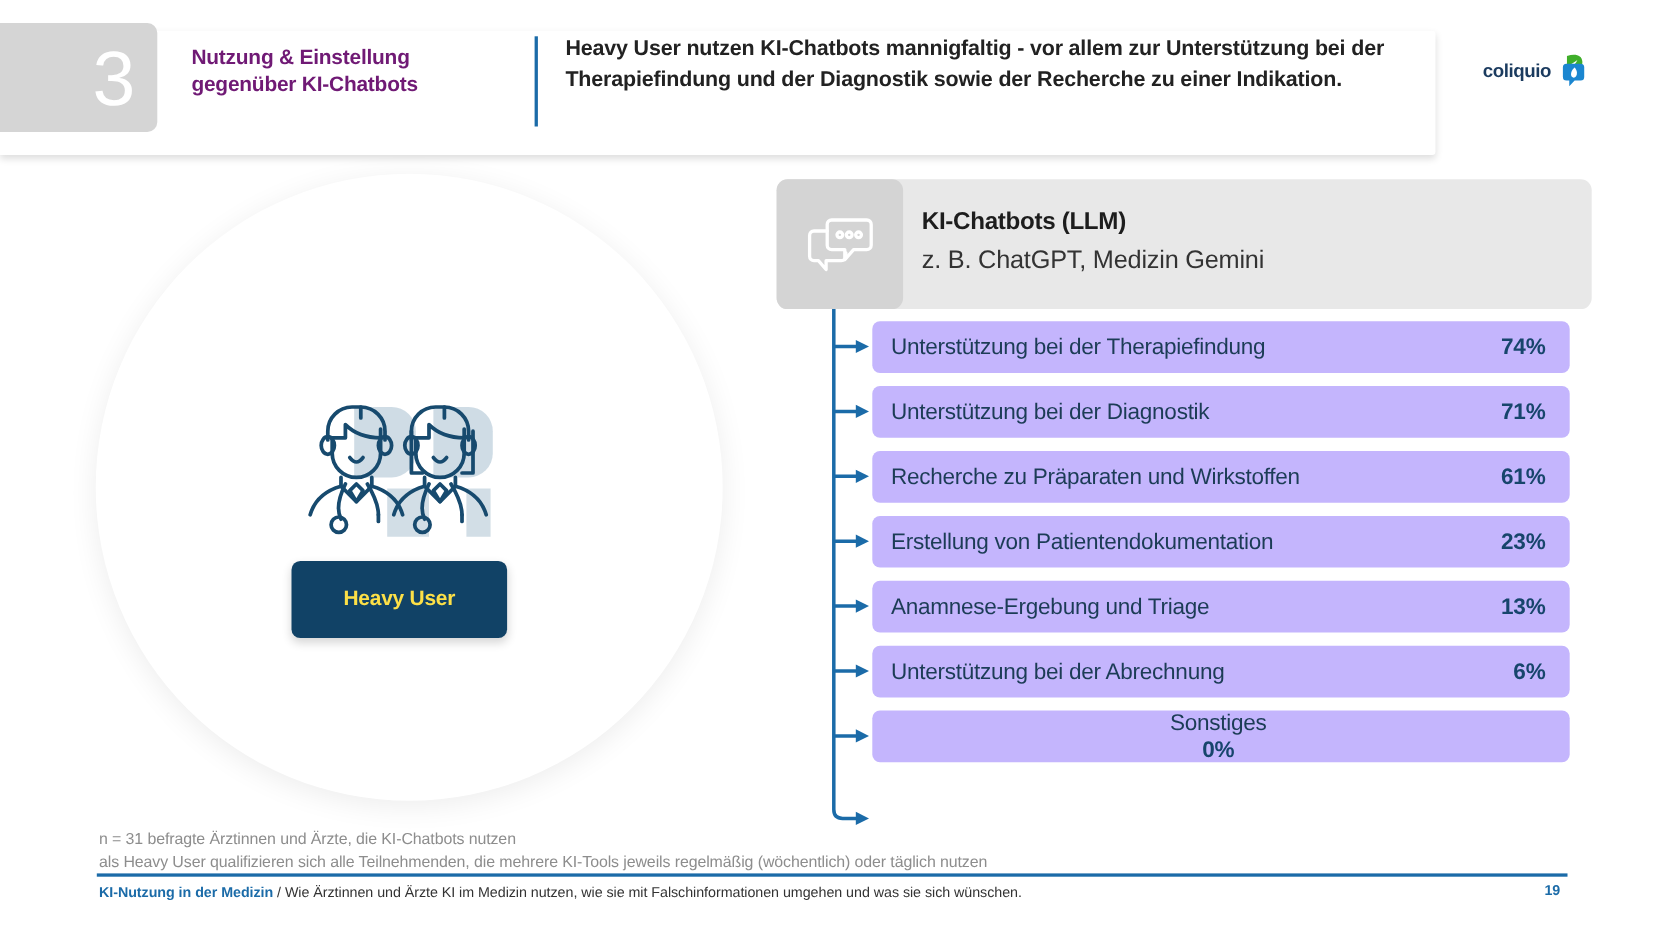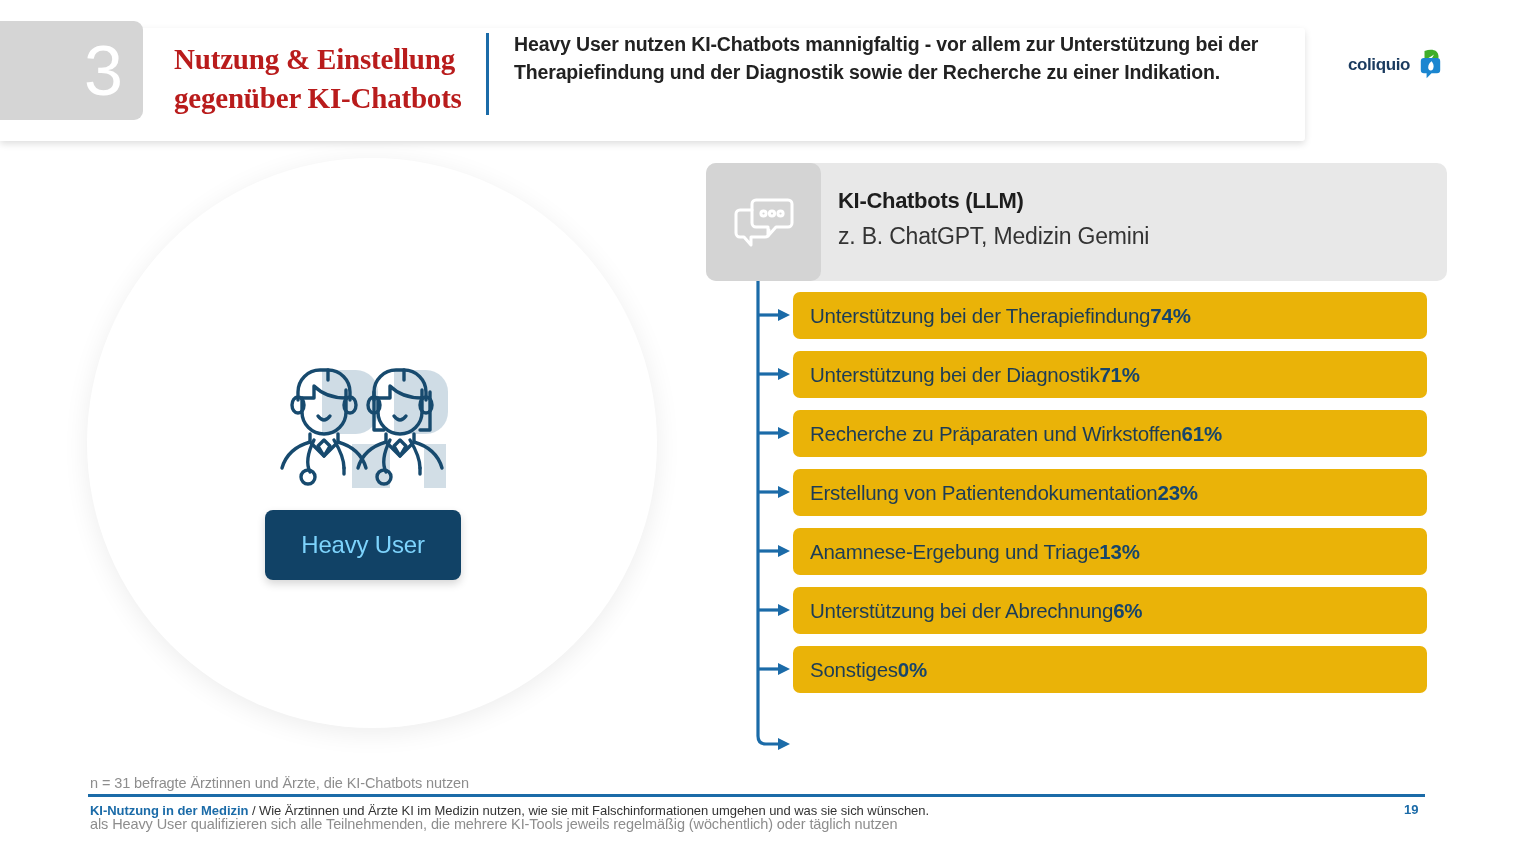--- a/index.html
+++ b/index.html
@@ -52,26 +52,25 @@
     font-weight: 400;
     line-height: 1;
     letter-spacing: -1px;
     font-family: "Liberation Sans", sans-serif;
   }
 
   #chapter-title {
     position: absolute;
     left: 174px; top: 40px;
     width: 290px;
-    color: #b91c1c;
-    font-size: 29px;
+    color: #701a75;
+    font-size: 19px;
     font-weight: bold;
     line-height: 1.33;
     letter-spacing: -0.2px;
-    font-family: Liberation Serif, serif;
   }
 
   #header-divider {
     position: absolute;
     left: 486px; top: 33px;
     width: 3px; height: 82px;
     background: #1b6ba8;
   }
 
   #header-statement {
@@ -127,23 +126,23 @@
     left: 265px; top: 510px;
     width: 196px; height: 70px;
     background: #114266;
     border-radius: 8px;
     display: flex;
     align-items: center;
     justify-content: center;
     box-shadow: 0 4px 9px rgba(0,0,0,0.16);
   }
   #heavy-user-label {
-    color: #7dd3fc;
-    font-size: 24px;
-    font-weight: normal;
+    color: #fde047;
+    font-size: 19px;
+    font-weight: bold;
     letter-spacing: -0.2px;
   }
 
   
   #tool-card {
     position: absolute;
     left: 706px; top: 163px;
     width: 741px; height: 118px;
     background: #e8e8e8;
     border-radius: 10px;
@@ -191,28 +190,29 @@
   
   #rows {
     position: absolute;
     left: 793px; top: 292px;
     width: 634px;
   }
   .row {
     position: relative;
     width: 634px;
     height: 47px;
-    background: #eab308;
+    background: #c4b5fd;
     border-radius: 7px;
     margin-bottom: 12px;
     display: flex;
     align-items: center;
+    justify-content: space-between;
     padding: 0 22px 0 17px;
   }
-  .row:last-child { margin-bottom: 0; }
+  .row:last-child { margin-bottom: 0; flex-direction: column; }
   .row-label {
     color: #1c3c56;
     font-size: 20.5px;
     font-weight: 400;
     letter-spacing: -0.25px;
     white-space: nowrap;
   }
   .row-value {
     color: #17456c;
     font-size: 20.5px;
@@ -226,21 +226,20 @@
     left: 90px; top: 753px;
     width: 910px;
   }
   .footnote-line {
     color: #8d8d8d;
     font-size: 14.5px;
     font-weight: 400;
     line-height: 1.42;
     letter-spacing: -0.1px;
     white-space: nowrap;
-    margin-top: 20px;
   }
 
   #footer-rule {
     position: absolute;
     left: 88px; top: 794px;
     width: 1337px;
     height: 2.5px;
     background: #1b6ba8;
   }
   #footer-text {

